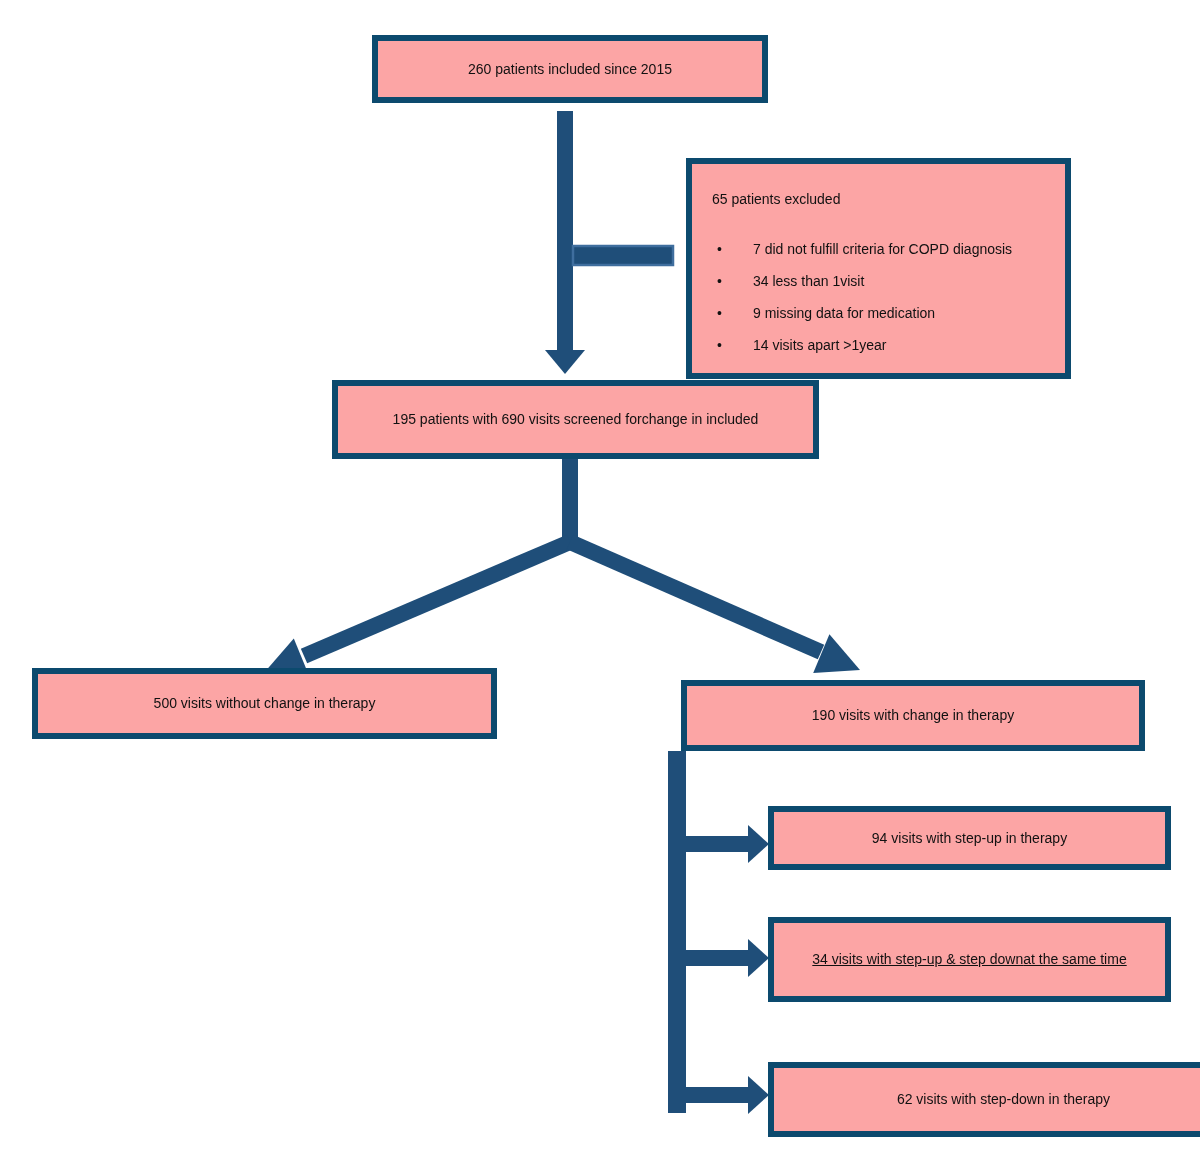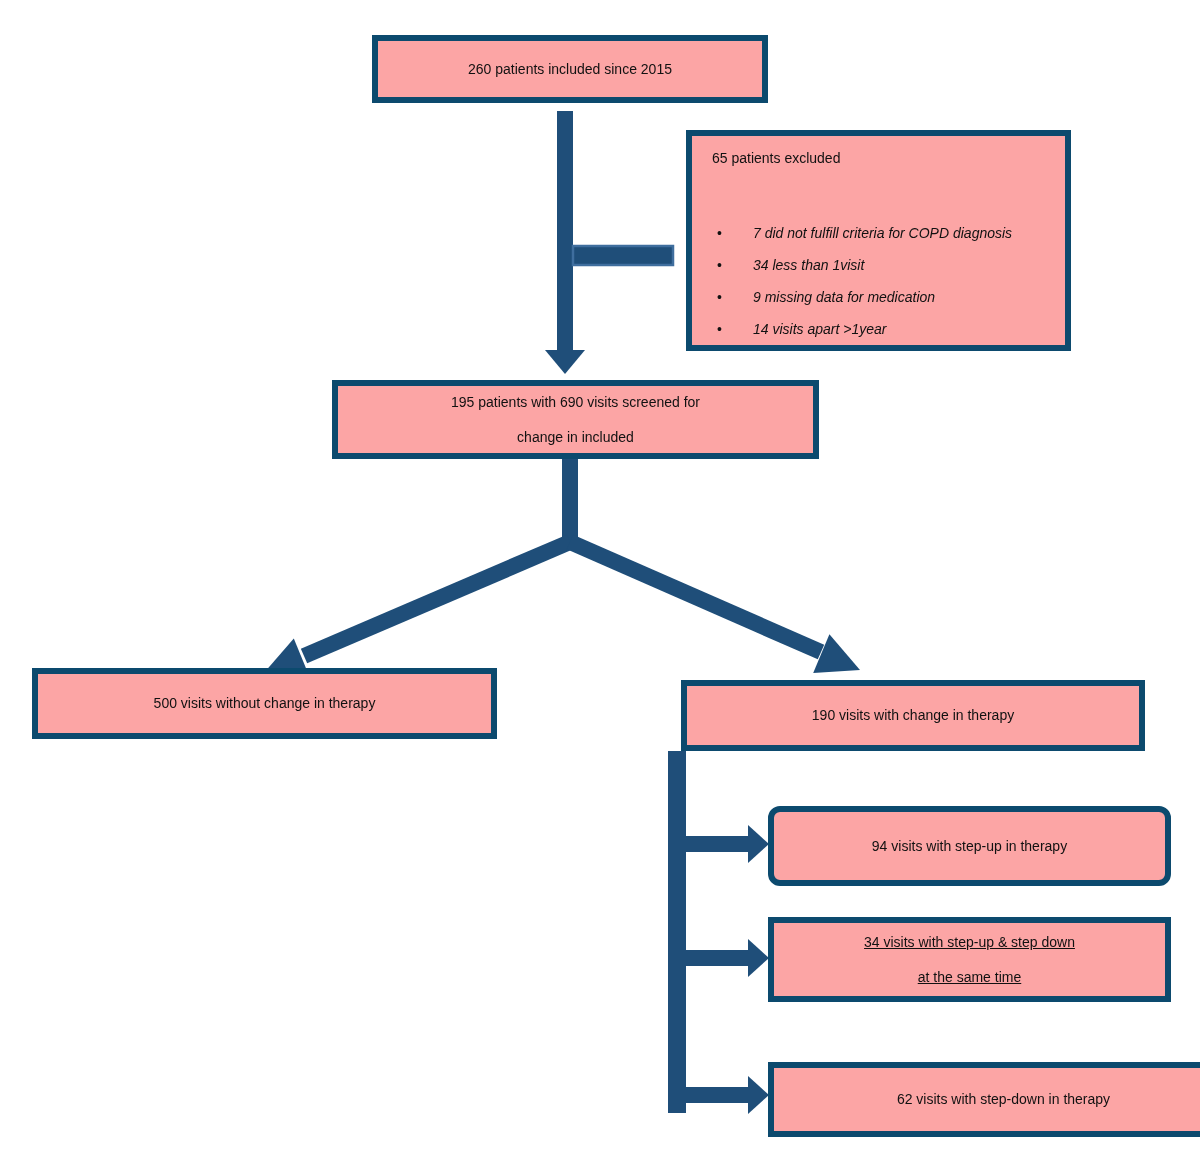--- a/index.html
+++ b/index.html
@@ -26,44 +26,44 @@
     box-sizing: border-box;
     border: 6px solid #0c4a6e;
     background: #fca5a5;
     display: flex;
     align-items: center;
     justify-content: center;
     text-align: center;
     font-size: 14px;
     line-height: 1.3;
   }
-  .box .stack { display: flex; flex-direction: column; align-items: center; }
+  .box .stack { display: flex; flex-direction: row; align-items: center; }
   .box .stack div { line-height: 35px; }
 
   .box-included    { left: 372px; top: 35px;   width: 396px; height: 68px; }
   .box-excluded    {
-    left: 686px; top: 130px; width: 385px; height: 221px;
+    left: 686px; top: 158px; width: 385px; height: 221px;
     flex-direction: column;
     align-items: flex-start;
-    justify-content: space-between;
+    justify-content: center;
     text-align: left;
     padding: 8px 14px 0 20px;
   }
   .box-screened    { left: 332px; top: 380px;  width: 487px; height: 79px; }
   .box-no-change   { left: 32px;  top: 668px;  width: 465px; height: 71px; }
   .box-change      { left: 662px; top: 680px;  width: 464px; height: 71px; margin-left: 19px; }
-  .box-step-up     { left: 768px; top: 806px;  width: 403px; height: 80px; border-radius: 12px; }
+  .box-step-up     { left: 768px; top: 806px;  width: 403px; height: 64px; }
   .box-step-updown { left: 768px; top: 917px;  width: 403px; height: 85px; text-decoration: underline; }
   .box-step-down   { left: 768px; top: 1062px; width: 471px; height: 75px; }
 
   .excluded-title { line-height: 28px; margin-bottom: 20px; }
   .bullet-list { list-style: none; margin: 0; padding: 0; }
   .bullet-list li { display: flex; line-height: 32px; }
   .bullet-list .bullet { flex: none; width: 36px; padding-left: 5px; }
-  .bullet-list .bullet-text { flex: 1; font-style: italic; }
+  .bullet-list .bullet-text { flex: 1; }
 </style>
 </head>
 <body>
 
 <div id="canvas">
 
   <svg id="connectors" viewBox="0 0 1200 1169" xmlns="http://www.w3.org/2000/svg">
 
     <rect class="arw" x="557" y="111" width="16" height="242"></rect>
     <polygon class="arw" points="545,350 585,350 565,374"></polygon>

